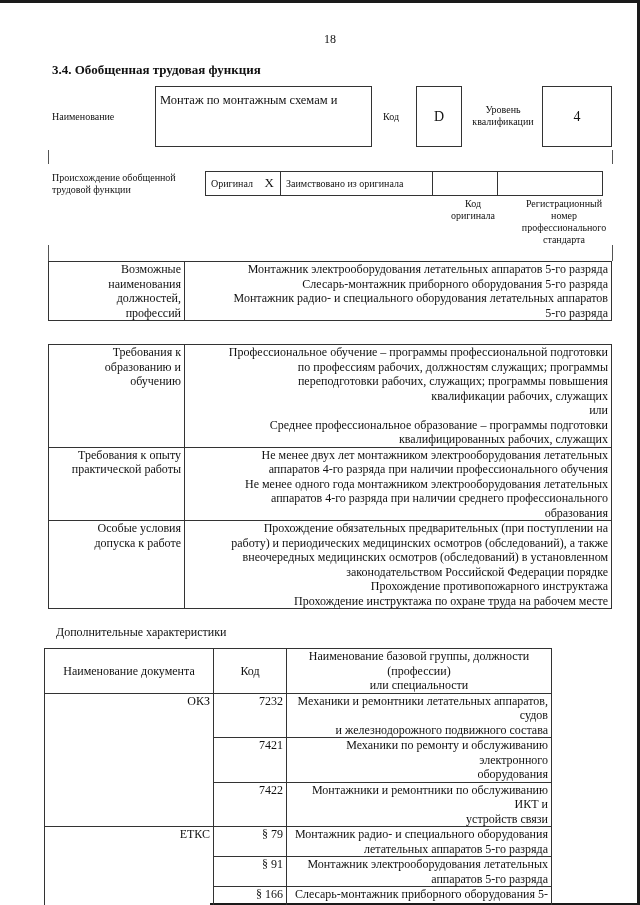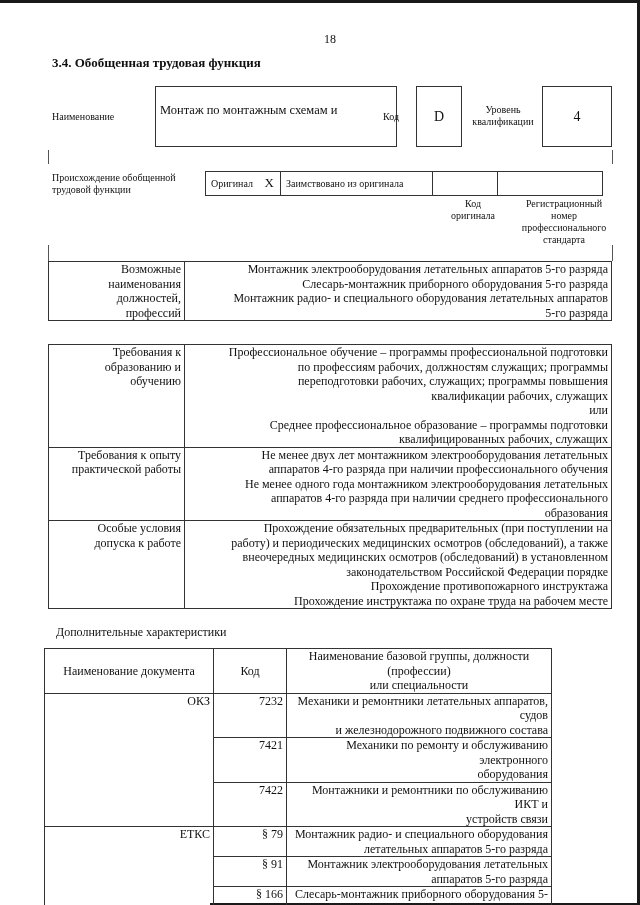--- a/index.html
+++ b/index.html
@@ -6,24 +6,24 @@
     body {
       width: 640px; height: 905px; position: relative; overflow: hidden;
       background: #ffffff; color: #111;
       font-family: "Liberation Serif", "DejaVu Serif", serif;
     }
     .page-top-border { position: absolute; left: 0; top: 0; width: 640px; height: 3px; background: #1a1a1a; }
     .page-right-border { position: absolute; right: 0; top: 0; width: 3px; height: 905px; background: #1a1a1a; }
     .page-bottom-border { position: absolute; left: 210px; bottom: 0; width: 430px; height: 2px; background: #1a1a1a; }
     .abs { position: absolute; }
     .pgnum { left: 0; width: 660px; top: 32px; text-align: center; font-size: 12px; }
-    .section-title { left: 52px; top: 55px; font-size: 13px; font-weight: bold; }
+    .section-title { left: 52px; top: 62px; font-size: 13px; font-weight: bold; }
     .small { font-size: 10px; line-height: 12px; }
     .box { position: absolute; border: 1px solid #333; box-sizing: border-box; }
-    .name-box { left: 155px; top: 86px; width: 242px; height: 61px; font-size: 12.5px; line-height: 14px; padding: 16px 4px; }
+    .name-box { left: 155px; top: 86px; width: 217px; height: 61px; font-size: 12.5px; line-height: 14px; padding: 6px 4px; }
     .code-box { left: 416px; top: 86px; width: 46px; height: 61px; display:flex; align-items:center; justify-content:center; font-size: 14px; }
     .level-box { left: 542px; top: 86px; width: 70px; height: 61px; display:flex; align-items:center; justify-content:center; font-size: 14px; }
     .vline { position: absolute; width: 1px; background: #555; }
     .origin-table { position: absolute; left: 205px; top: 171px; border-collapse: collapse; font-size: 10px; }
     .origin-table td { border: 1px solid #333; height: 23px; padding: 0 5px; white-space: nowrap; }
     table.doc { position: absolute; border-collapse: collapse; font-size: 12px; line-height: 14.5px; }
     table.doc td, table.doc th { border: 1px solid #333; vertical-align: top; padding: 0 3px; font-weight: normal; text-align: right; }
     .line { display: block; }
     .center { text-align: center !important; }
   </style>

